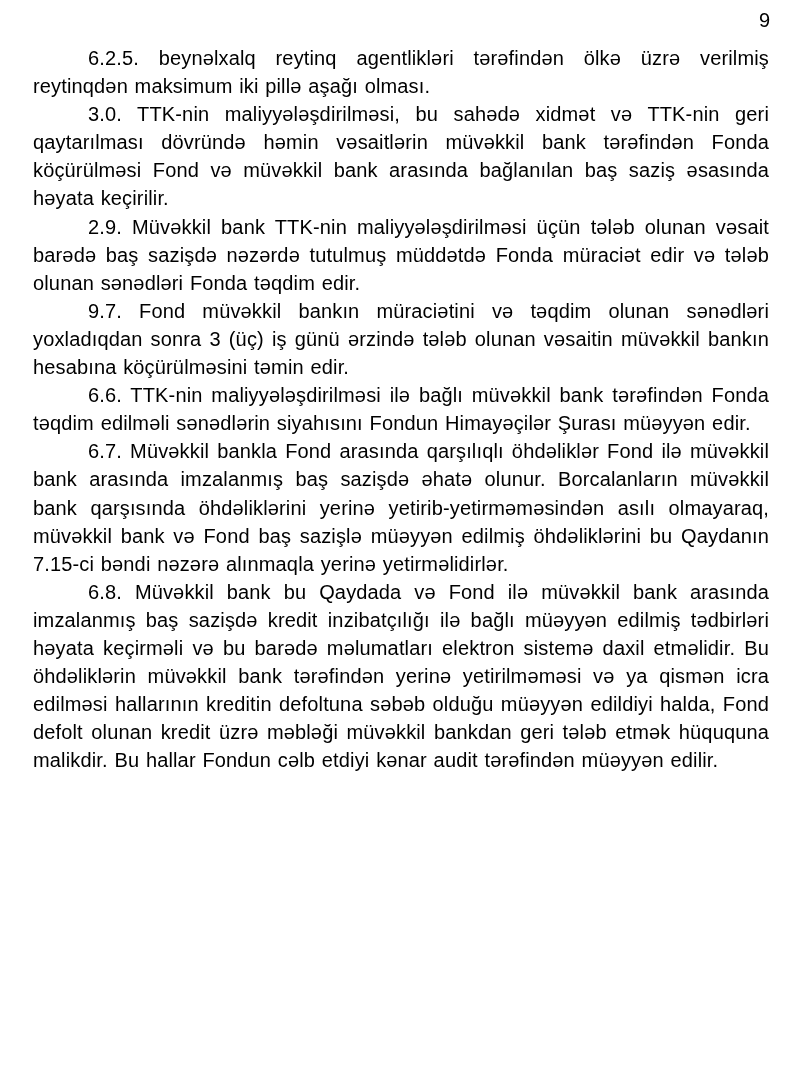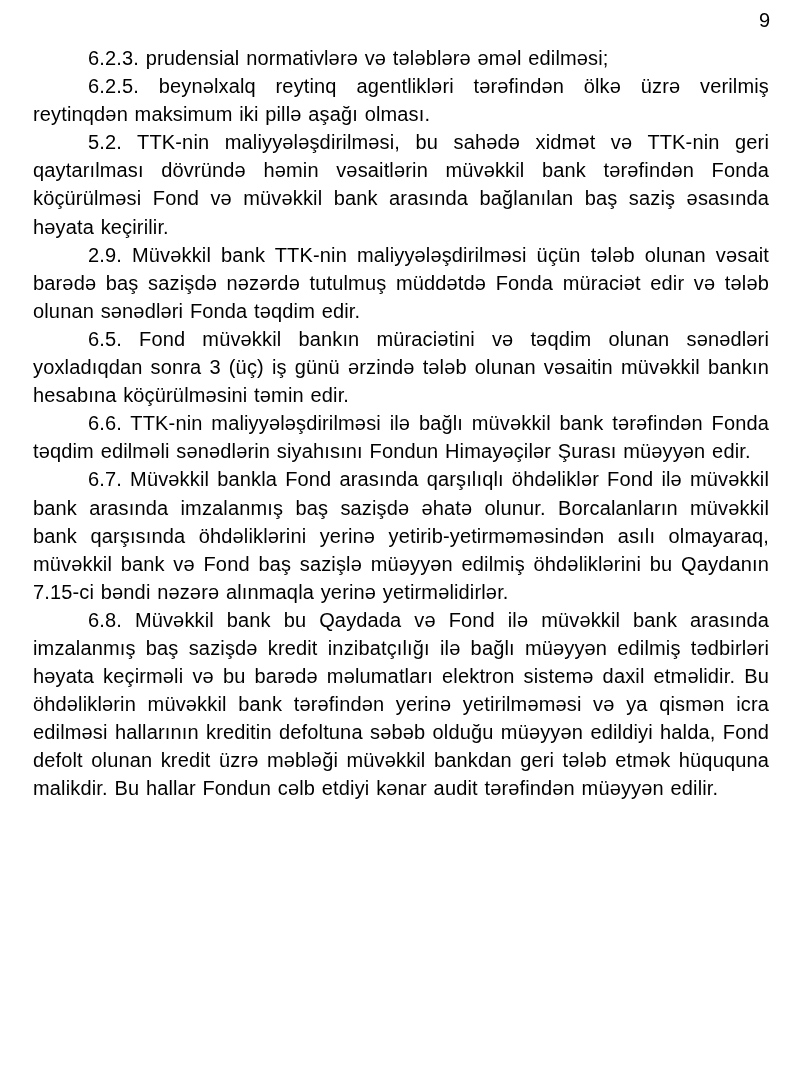--- a/index.html
+++ b/index.html
@@ -46,22 +46,21 @@
     word-spacing: 1px;
   }
 </style>
 </head>
 <body>
 
 <div class="page">
   <div class="page-number">9</div>
 
   <div class="body-text">
-    <p>6.2.3. prudensial normativlərə və tələblərə əməl edilməsi;</p>
     <p>6.2.5. beynəlxalq reytinq agentlikləri tərəfindən ölkə üzrə verilmiş reytinqdən maksimum iki pillə aşağı olması.</p>
-    <p>5.2. TTK-nin maliyyələşdirilməsi, bu sahədə xidmət və TTK-nin geri qaytarılması dövründə həmin vəsaitlərin müvəkkil bank tərəfindən Fonda köçürülməsi Fond və müvəkkil bank arasında bağlanılan baş saziş əsasında həyata keçirilir.</p>
+    <p>3.0. TTK-nin maliyyələşdirilməsi, bu sahədə xidmət və TTK-nin geri qaytarılması dövründə həmin vəsaitlərin müvəkkil bank tərəfindən Fonda köçürülməsi Fond və müvəkkil bank arasında bağlanılan baş saziş əsasında həyata keçirilir.</p>
     <p>2.9. Müvəkkil bank TTK-nin maliyyələşdirilməsi üçün tələb olunan vəsait barədə baş sazişdə nəzərdə tutulmuş müddətdə Fonda müraciət edir və tələb olunan sənədləri Fonda təqdim edir.</p>
-    <p>6.5. Fond müvəkkil bankın müraciətini və təqdim olunan sənədləri yoxladıqdan sonra 3 (üç) iş günü ərzində tələb olunan vəsaitin müvəkkil bankın hesabına köçürülməsini təmin edir.</p>
+    <p>9.7. Fond müvəkkil bankın müraciətini və təqdim olunan sənədləri yoxladıqdan sonra 3 (üç) iş günü ərzində tələb olunan vəsaitin müvəkkil bankın hesabına köçürülməsini təmin edir.</p>
     <p>6.6. TTK-nin maliyyələşdirilməsi ilə bağlı müvəkkil bank tərəfindən Fonda təqdim edilməli sənədlərin siyahısını Fondun Himayəçilər Şurası müəyyən edir.</p>
     <p>6.7. Müvəkkil bankla Fond arasında qarşılıqlı öhdəliklər Fond ilə müvəkkil bank arasında imzalanmış baş sazişdə əhatə olunur. Borcalanların müvəkkil bank qarşısında öhdəliklərini yerinə yetirib-yetirməməsindən asılı olmayaraq, müvəkkil bank və Fond baş sazişlə müəyyən edilmiş öhdəliklərini bu Qaydanın 7.15-ci bəndi nəzərə alınmaqla yerinə yetirməlidirlər.</p>
     <p>6.8. Müvəkkil bank bu Qaydada və Fond ilə müvəkkil bank arasında imzalanmış baş sazişdə kredit inzibatçılığı ilə bağlı müəyyən edilmiş tədbirləri həyata keçirməli və bu barədə məlumatları elektron sistemə daxil etməlidir. Bu öhdəliklərin müvəkkil bank tərəfindən yerinə yetirilməməsi və ya qismən icra edilməsi hallarının kreditin defoltuna səbəb olduğu müəyyən edildiyi halda, Fond defolt olunan kredit üzrə məbləği müvəkkil bankdan geri tələb etmək hüququna malikdir. Bu hallar Fondun cəlb etdiyi kənar audit tərəfindən müəyyən edilir.</p>
   </div>
 </div>
 
 </body></html>

